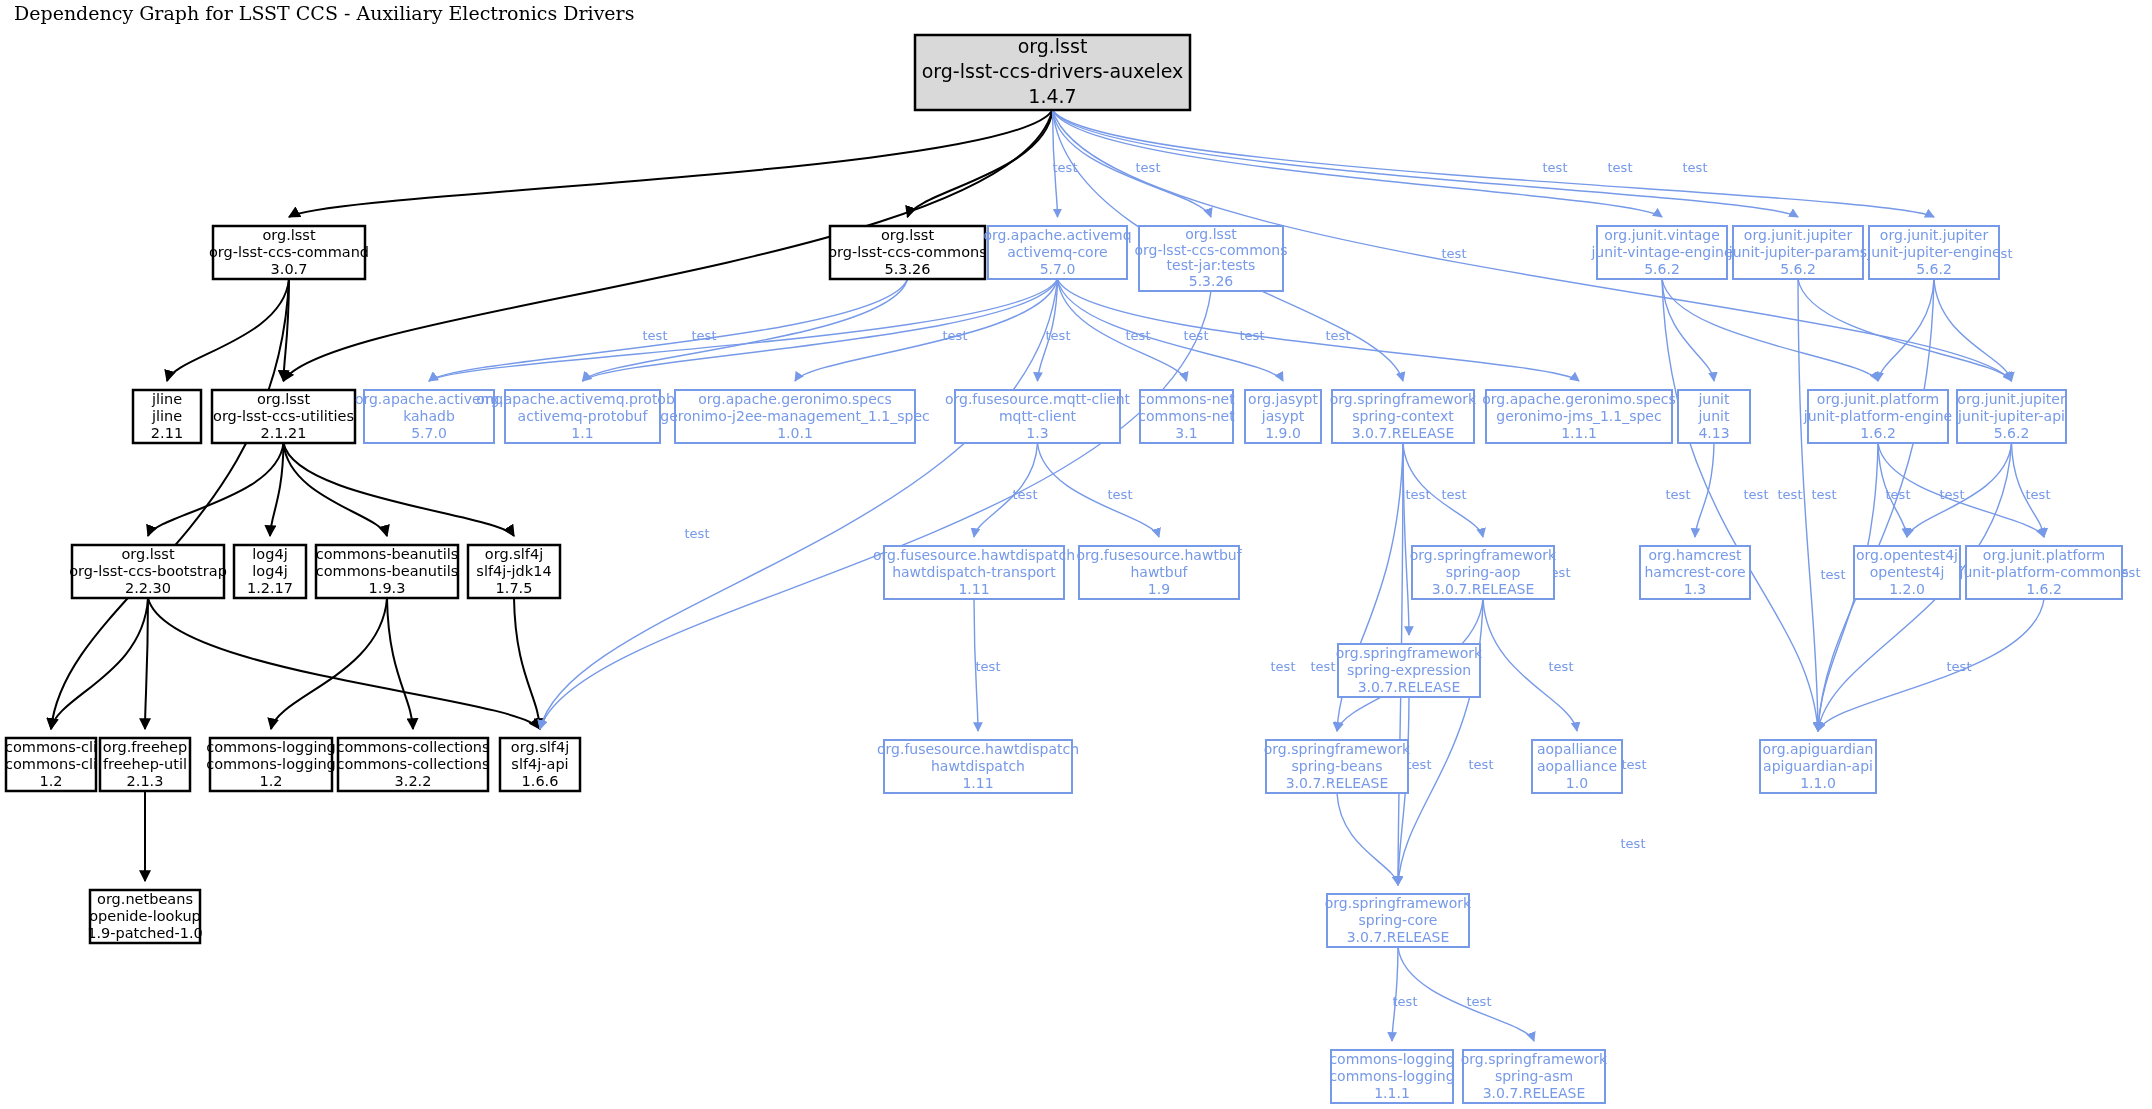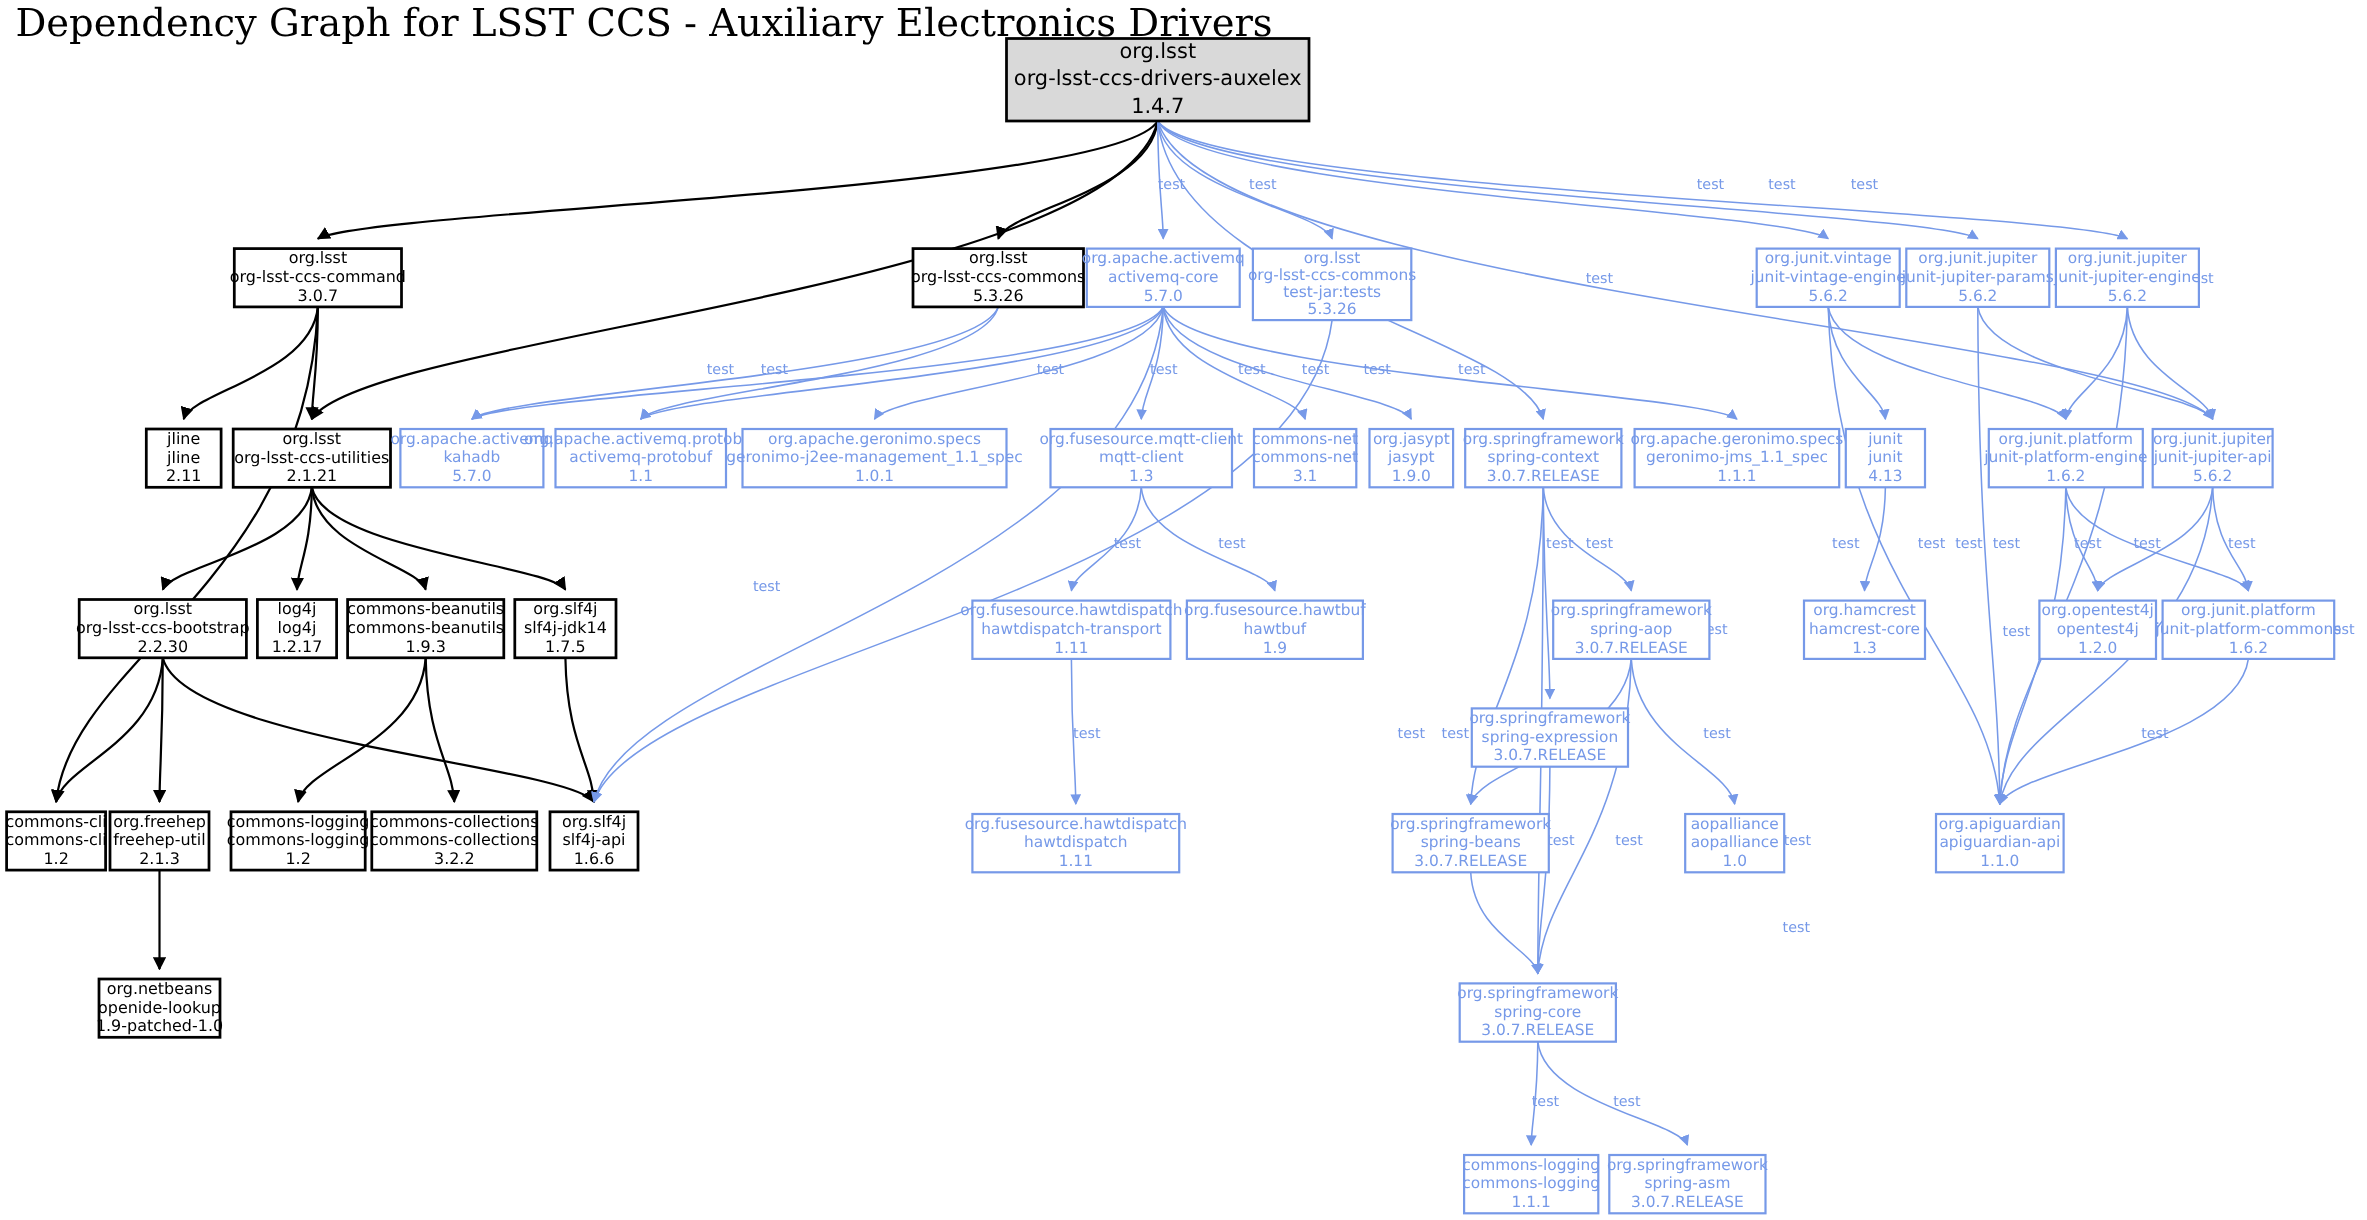--- a/index.html
+++ b/index.html
@@ -13,21 +13,21 @@
     height: 1109px;
     background: #ffffff;
     overflow: hidden;
     font-family: "DejaVu Sans", sans-serif;
   }
   #graph-title {
     position: absolute;
     left: 14px;
     top: 2px;
     font-family: "DejaVu Serif", serif;
-    font-size: 35px;
+    font-size: 19px;
     color: #000000;
     white-space: nowrap;
   }
   svg#graph-canvas {
     position: absolute;
     left: 0;
     top: 0;
     width: 2152px;
     height: 1109px;
   }

